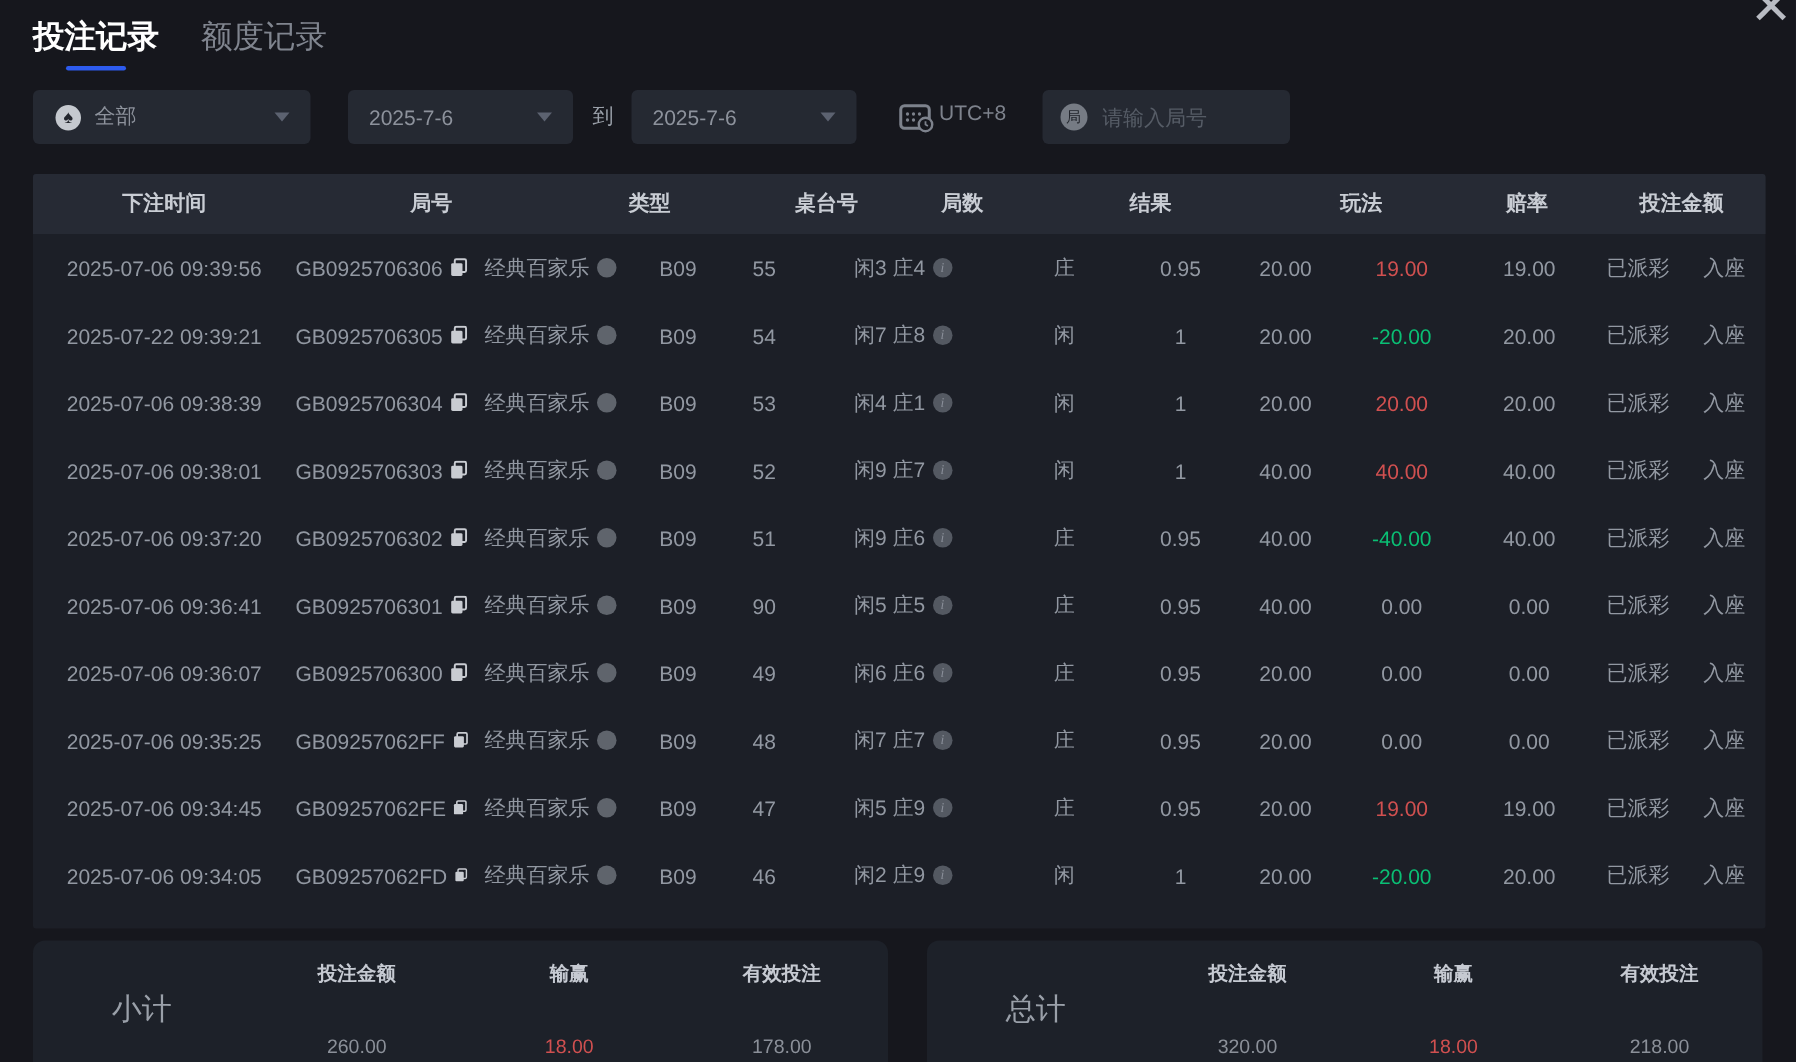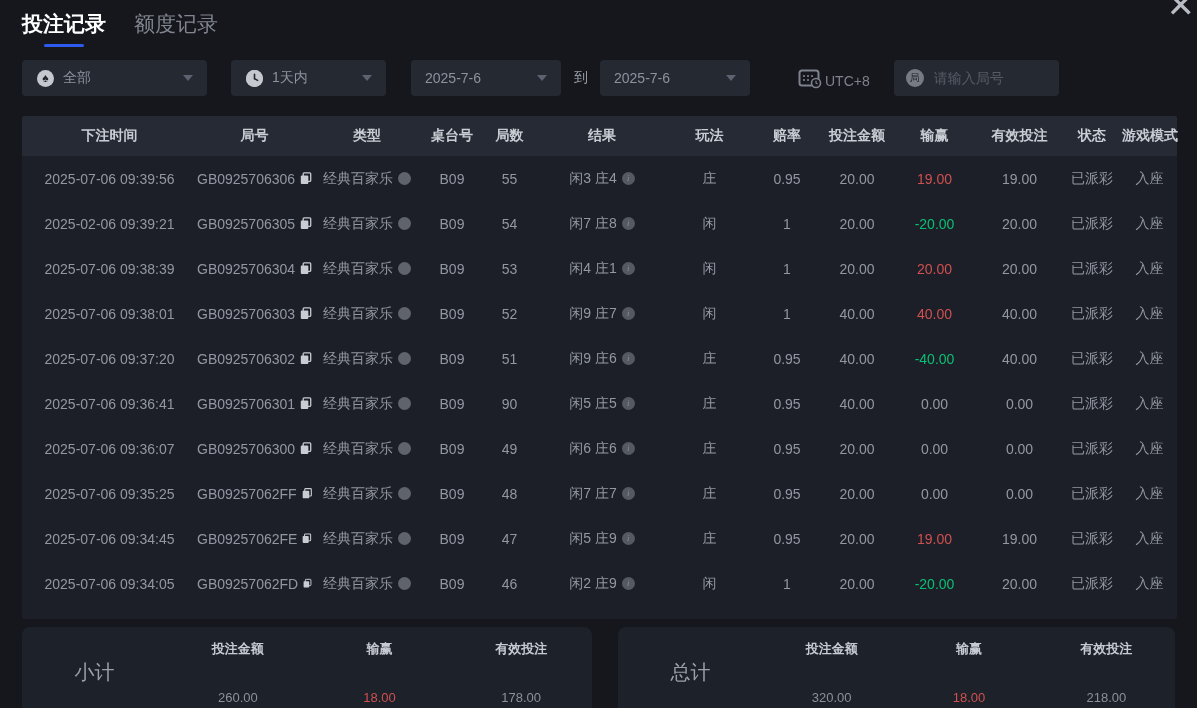--- a/index.html
+++ b/index.html
@@ -34,21 +34,21 @@
   .sel-game{width:185px;padding-left:15px;}
   .sel-time{width:155px;margin-left:24px;padding-left:15px;}
   .sel-date1{width:150px;margin-left:25px;padding-left:14px;}
   .sel-date2{width:150px;padding-left:14px;}
   .to-label{color:#9aa0a9;font-size:14px;margin:0 12px 0 13px;}
   .circ-ic{
     width:17px;height:17px;border-radius:50%;background:#c5c9cf;color:#23262d;
     display:inline-flex;align-items:center;justify-content:center;
     font-size:12px;margin-right:9px;flex:none;line-height:1;
   }
-  .tz{display:flex;align-items:flex-end;margin-left:48px;color:#7d828c;font-size:14px;}
+  .tz{display:flex;align-items:flex-start;margin-left:28px;color:#7d828c;font-size:14px;}
   .tz svg{margin-right:3px;display:block;}
   .round-input-wrap{
     width:165px;margin-left:24px;background:#252932;border-radius:4px;height:36px;
     display:flex;align-items:center;padding-left:12px;box-sizing:border-box;
   }
   .round-circ{
     width:18px;height:18px;border-radius:50%;background:#767b84;color:#23262d;
     display:inline-flex;align-items:center;justify-content:center;font-size:10px;
     margin-right:8px;flex:none;
   }
@@ -62,21 +62,21 @@
     background:#4a67e3;color:#ffffff;font-size:17px;font-weight:bold;cursor:pointer;
     font-family:inherit;
   }
   
   .table-card{margin:20px 0 0 22px;width:1155px;background:#1c1f27;border-radius:2px;padding-bottom:13px;}
   .grid-cols{
     display:grid;
     grid-template-columns:175px 115px 110px 60px 55px 130px 85px 70px 70px 85px 85px 60px 55px;
     align-items:center;
   }
-  .thead{background:#262a34;height:40px;border-radius:2px 2px 0 0;}
+  .thead{background:#262a34;height:40px;border-radius:2px 2px 0 0;gap:33px;}
   .thead .hcell{
     color:#c9cdd4;font-size:14px;font-weight:bold;text-align:center;white-space:nowrap;
   }
   .trow{height:45px;}
   .tcell{
     color:#9298a2;font-size:14px;text-align:center;white-space:nowrap;
     display:flex;align-items:center;justify-content:center;gap:5px;
   }
   .tcell.red{color:#d05050;}
   .tcell.green{color:#0abf74;}
@@ -109,30 +109,20 @@
 <div class="close-x">✕</div>
 
 <div class="filters">
 
   <div class="ctrl sel-game">
     <span class="circ-ic">♠</span>
     <span>全部</span>
     <span class="caret"></span>
   </div>
 
-  <div class="ctrl sel-time">
-    <span class="circ-ic">
-      <svg width="17" height="17" viewBox="0 0 17 17">
-        <circle cx="8.5" cy="8.5" r="8.5" fill="#c5c9cf"></circle>
-        <path d="M8.5 4.2 V8.7 L11.6 10.4" stroke="#23262d" stroke-width="1.6" fill="none" stroke-linecap="round"></path>
-      </svg>
-    </span>
-    <span>1天内</span>
-    <span class="caret"></span>
-  </div>
 
   <div class="ctrl sel-date1">
     <span>2025-7-6</span>
     <span class="caret"></span>
   </div>
 
   <span class="to-label">到</span>
 
   <div class="ctrl sel-date2">
     <span>2025-7-6</span>
@@ -199,21 +189,21 @@
     <div class="tcell c-play">庄</div>
     <div class="tcell c-odds">0.95</div>
     <div class="tcell c-bet">20.00</div>
     <div class="tcell c-wl red">19.00</div>
     <div class="tcell c-valid">19.00</div>
     <div class="tcell c-status">已派彩</div>
     <div class="tcell c-mode">入座</div>
   </div>
 
   <div class="trow grid-cols">
-    <div class="tcell c-time">2025-02-06 09:39:21</div>
+    <div class="tcell c-time">2025-07-22 09:39:21</div>
     <div class="tcell c-round">
       <span class="rid">GB0925706305</span>
       <svg class="copy-icon" width="12" height="13" viewBox="0 0 12 13">
         <rect x="3.2" y="0.8" width="7.6" height="8.6" rx="1" fill="none" stroke="#c9ccd2" stroke-width="1.3"></rect>
         <rect x="0.8" y="3.4" width="7.6" height="8.6" rx="1" fill="#c9ccd2"></rect>
       </svg>
     </div>
     <div class="tcell c-type">
       <span class="tname">经典百家乐</span>
       <span class="type-dot"></span>

